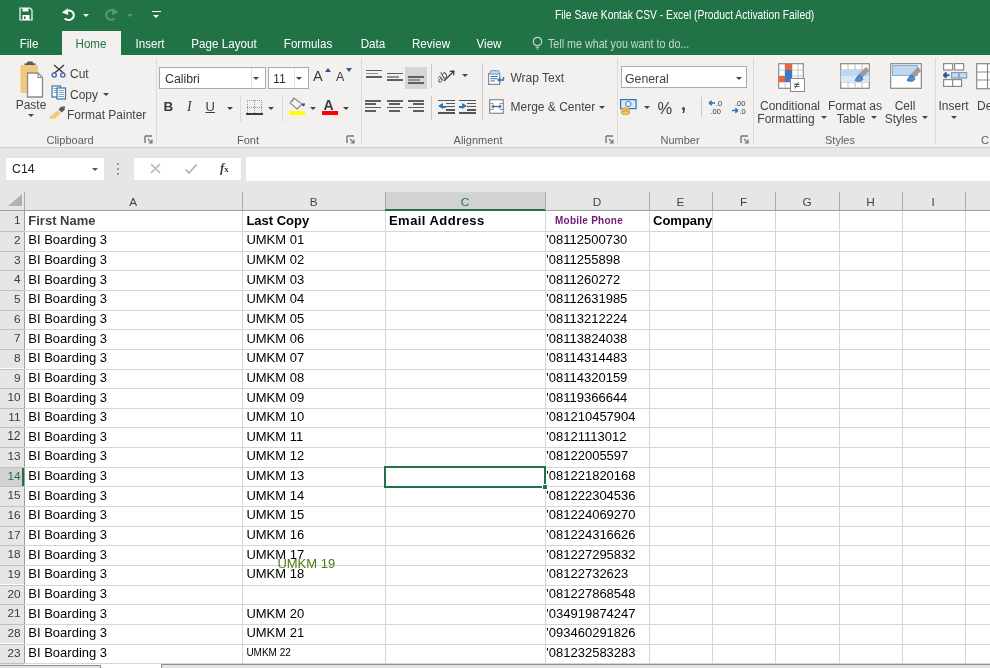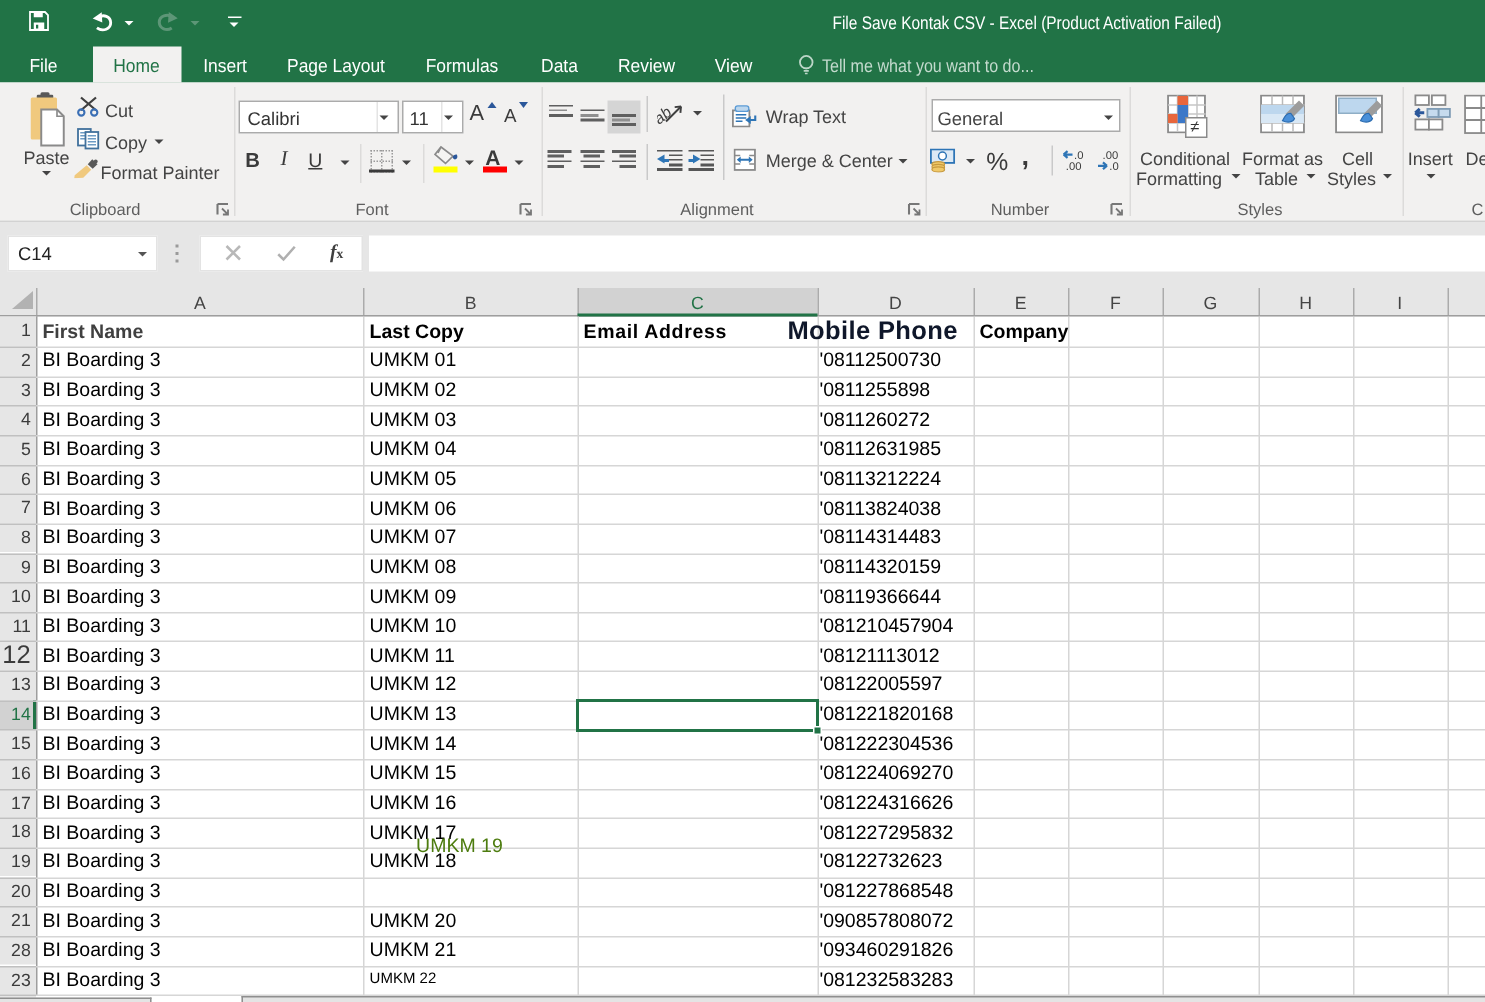--- a/index.html
+++ b/index.html
@@ -318,21 +318,21 @@
 <div style="position:absolute;left:0;top:329.2px;width:20.5px;text-align:right;font-size:11.8px;color:#3b3b3b;line-height:19.6px;">7</div>
 <div style="position:absolute;left:0.0px;top:348.9px;width:24.3px;height:19.6px;background:#e6e6e6;"></div>
 <div style="position:absolute;left:0;top:348.9px;width:20.5px;text-align:right;font-size:11.8px;color:#3b3b3b;line-height:19.6px;">8</div>
 <div style="position:absolute;left:0.0px;top:368.5px;width:24.3px;height:19.6px;background:#e6e6e6;"></div>
 <div style="position:absolute;left:0;top:368.5px;width:20.5px;text-align:right;font-size:11.8px;color:#3b3b3b;line-height:19.6px;">9</div>
 <div style="position:absolute;left:0.0px;top:388.2px;width:24.3px;height:19.6px;background:#e6e6e6;"></div>
 <div style="position:absolute;left:0;top:388.2px;width:20.5px;text-align:right;font-size:11.8px;color:#3b3b3b;line-height:19.6px;">10</div>
 <div style="position:absolute;left:0.0px;top:407.8px;width:24.3px;height:19.6px;background:#e6e6e6;"></div>
 <div style="position:absolute;left:0;top:407.8px;width:20.5px;text-align:right;font-size:11.8px;color:#3b3b3b;line-height:19.6px;">11</div>
 <div style="position:absolute;left:0.0px;top:427.4px;width:24.3px;height:19.6px;background:#e6e6e6;"></div>
-<div style="position:absolute;left:0;top:427.4px;width:20.5px;text-align:right;font-size:17px;color:#3b3b3b;line-height:19.6px;">12</div>
+<div style="position:absolute;left:0;top:427.4px;width:20.5px;text-align:right;font-size:12px;color:#3b3b3b;line-height:19.6px;">12</div>
 <div style="position:absolute;left:0.0px;top:447.1px;width:24.3px;height:19.6px;background:#e6e6e6;"></div>
 <div style="position:absolute;left:0;top:447.1px;width:20.5px;text-align:right;font-size:11.8px;color:#3b3b3b;line-height:19.6px;">13</div>
 <div style="position:absolute;left:0.0px;top:466.7px;width:24.3px;height:19.6px;background:#d2d2d2;"></div>
 <div style="position:absolute;left:0;top:466.7px;width:20.5px;text-align:right;font-size:11.8px;color:#217346;line-height:19.6px;">14</div>
 <div style="position:absolute;left:22.3px;top:466.7px;width:2.0px;height:19.6px;background:#217346;"></div>
 <div style="position:absolute;left:0.0px;top:486.4px;width:24.3px;height:19.6px;background:#e6e6e6;"></div>
 <div style="position:absolute;left:0;top:486.4px;width:20.5px;text-align:right;font-size:11.8px;color:#3b3b3b;line-height:19.6px;">15</div>
 <div style="position:absolute;left:0.0px;top:506.0px;width:24.3px;height:19.6px;background:#e6e6e6;"></div>
 <div style="position:absolute;left:0;top:506.0px;width:20.5px;text-align:right;font-size:11.8px;color:#3b3b3b;line-height:19.6px;">16</div>
 <div style="position:absolute;left:0.0px;top:525.6px;width:24.3px;height:19.6px;background:#e6e6e6;"></div>
@@ -402,21 +402,21 @@
 <div style="position:absolute;left:24.3px;top:545.3px;width:965.7px;height:1.0px;background:#d6d6d6;"></div>
 <div style="position:absolute;left:24.3px;top:564.9px;width:965.7px;height:1.0px;background:#d6d6d6;"></div>
 <div style="position:absolute;left:24.3px;top:584.6px;width:965.7px;height:1.0px;background:#d6d6d6;"></div>
 <div style="position:absolute;left:24.3px;top:604.2px;width:965.7px;height:1.0px;background:#d6d6d6;"></div>
 <div style="position:absolute;left:24.3px;top:623.8px;width:965.7px;height:1.0px;background:#d6d6d6;"></div>
 <div style="position:absolute;left:24.3px;top:643.5px;width:965.7px;height:1.0px;background:#d6d6d6;"></div>
 <div style="position:absolute;left:24.3px;top:663.1px;width:965.7px;height:1.0px;background:#d6d6d6;"></div>
 <div style="position:absolute;left:28.3px;top:210.7px;font-size:13.0px;color:#404040;white-space:nowrap;line-height:19.6px;font-weight:bold;">First Name</div>
 <div style="position:absolute;left:246.4px;top:210.7px;font-size:13.0px;color:#000;white-space:nowrap;line-height:19.6px;font-weight:bold;">Last Copy</div>
 <div style="position:absolute;left:389.0px;top:210.7px;font-size:13.0px;color:#000;white-space:nowrap;line-height:19.6px;font-weight:bold;"><span style="letter-spacing:0.45px">Email Address</span></div>
-<div style="position:absolute;left:525px;top:210.7px;font-size:17px;color:#0f172a;white-space:nowrap;line-height:19.6px;font-weight:bold;"><span style="letter-spacing:0.25px">Mobile Phone</span></div>
+<div style="position:absolute;left:555px;top:210.7px;font-size:10px;color:#701a75;white-space:nowrap;line-height:19.6px;font-weight:bold;"><span style="letter-spacing:0.25px">Mobile Phone</span></div>
 <div style="position:absolute;left:653.0px;top:210.7px;font-size:13.0px;color:#000;white-space:nowrap;line-height:19.6px;font-weight:bold;">Company</div>
 <div style="position:absolute;left:28.3px;top:230.3px;font-size:13.0px;color:#000;white-space:nowrap;line-height:19.6px;">BI Boarding 3</div>
 <div style="position:absolute;left:246.4px;top:230.3px;font-size:13.0px;color:#000;white-space:nowrap;line-height:19.6px;">UMKM 01</div>
 <div style="position:absolute;left:546.3px;top:230.3px;font-size:13.0px;color:#000;white-space:nowrap;line-height:19.6px;">'08112500730</div>
 <div style="position:absolute;left:28.3px;top:250.0px;font-size:13.0px;color:#000;white-space:nowrap;line-height:19.6px;">BI Boarding 3</div>
 <div style="position:absolute;left:246.4px;top:250.0px;font-size:13.0px;color:#000;white-space:nowrap;line-height:19.6px;">UMKM 02</div>
 <div style="position:absolute;left:546.3px;top:250.0px;font-size:13.0px;color:#000;white-space:nowrap;line-height:19.6px;">'0811255898</div>
 <div style="position:absolute;left:28.3px;top:269.6px;font-size:13.0px;color:#000;white-space:nowrap;line-height:19.6px;">BI Boarding 3</div>
 <div style="position:absolute;left:246.4px;top:269.6px;font-size:13.0px;color:#000;white-space:nowrap;line-height:19.6px;">UMKM 03</div>
 <div style="position:absolute;left:546.3px;top:269.6px;font-size:13.0px;color:#000;white-space:nowrap;line-height:19.6px;">'0811260272</div>
@@ -463,21 +463,21 @@
 <div style="position:absolute;left:246.4px;top:544.6px;font-size:13.0px;color:#000;white-space:nowrap;line-height:19.6px;">UMKM 17</div>
 <div style="position:absolute;left:546.3px;top:544.6px;font-size:13.0px;color:#000;white-space:nowrap;line-height:19.6px;">'081227295832</div>
 <div style="position:absolute;left:28.3px;top:564.2px;font-size:13.0px;color:#000;white-space:nowrap;line-height:19.6px;">BI Boarding 3</div>
 <div style="position:absolute;left:246.4px;top:564.2px;font-size:13.0px;color:#000;white-space:nowrap;line-height:19.6px;">UMKM 18</div>
 <div style="position:absolute;left:546.3px;top:564.2px;font-size:13.0px;color:#000;white-space:nowrap;line-height:19.6px;">'08122732623</div>
 <div style="position:absolute;left:28.3px;top:583.9px;font-size:13.0px;color:#000;white-space:nowrap;line-height:19.6px;">BI Boarding 3</div>
 <div style="position:absolute;left:246.4px;top:554px;font-size:13.0px;color:#4d7c0f;white-space:nowrap;line-height:19.6px;margin-left:31px;">UMKM 19</div>
 <div style="position:absolute;left:546.3px;top:583.9px;font-size:13.0px;color:#000;white-space:nowrap;line-height:19.6px;">'081227868548</div>
 <div style="position:absolute;left:28.3px;top:603.5px;font-size:13.0px;color:#000;white-space:nowrap;line-height:19.6px;">BI Boarding 3</div>
 <div style="position:absolute;left:246.4px;top:603.5px;font-size:13.0px;color:#000;white-space:nowrap;line-height:19.6px;">UMKM 20</div>
-<div style="position:absolute;left:546.3px;top:603.5px;font-size:13.0px;color:#000;white-space:nowrap;line-height:19.6px;">'090857808072</div>
+<div style="position:absolute;left:546.3px;top:603.5px;font-size:13.0px;color:#000;white-space:nowrap;line-height:19.6px;">'034919874247</div>
 <div style="position:absolute;left:28.3px;top:623.1px;font-size:13.0px;color:#000;white-space:nowrap;line-height:19.6px;">BI Boarding 3</div>
 <div style="position:absolute;left:246.4px;top:623.1px;font-size:13.0px;color:#000;white-space:nowrap;line-height:19.6px;">UMKM 21</div>
 <div style="position:absolute;left:546.3px;top:623.1px;font-size:13.0px;color:#000;white-space:nowrap;line-height:19.6px;">'093460291826</div>
 <div style="position:absolute;left:28.3px;top:642.8px;font-size:13.0px;color:#000;white-space:nowrap;line-height:19.6px;">BI Boarding 3</div>
 <div style="position:absolute;left:246.4px;top:642.8px;font-size:10px;color:#000;white-space:nowrap;line-height:19.6px;">UMKM 22</div>
 <div style="position:absolute;left:546.3px;top:642.8px;font-size:13.0px;color:#000;white-space:nowrap;line-height:19.6px;">'081232583283</div>
 <div style="position:absolute;left:383.8px;top:465.5px;width:162.2px;height:22.0px;border:2.2px solid #217346;background:transparent;"></div>
 <div style="position:absolute;left:542.0px;top:483.6px;width:6.0px;height:6.0px;background:#217346;border:1px solid #fff;"></div>
 <div style="position:absolute;left:24.3px;top:664.1px;width:965.7px;height:3.9px;background:#fff;"></div>
 <div style="position:absolute;left:242.4px;top:664.1px;width:1.0px;height:3.9px;background:#d6d6d6;"></div>

